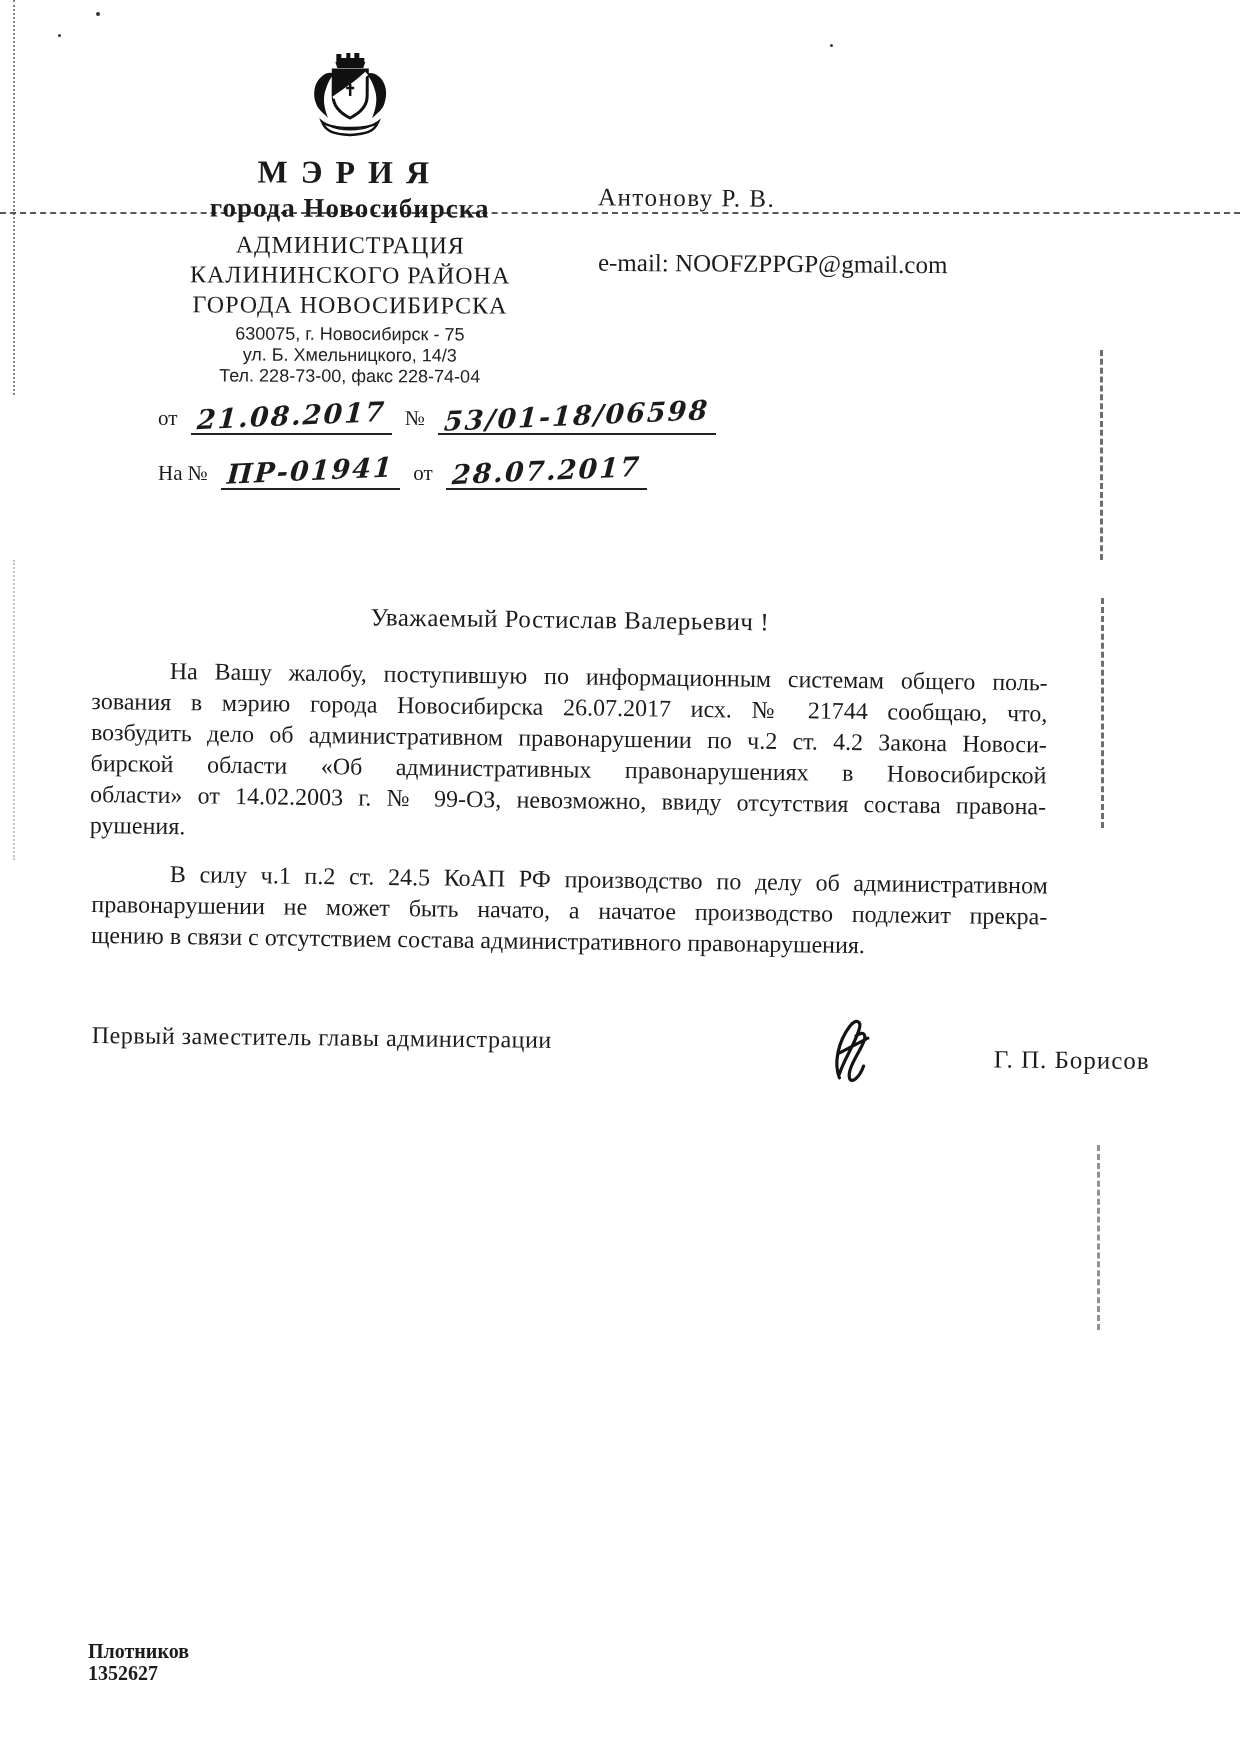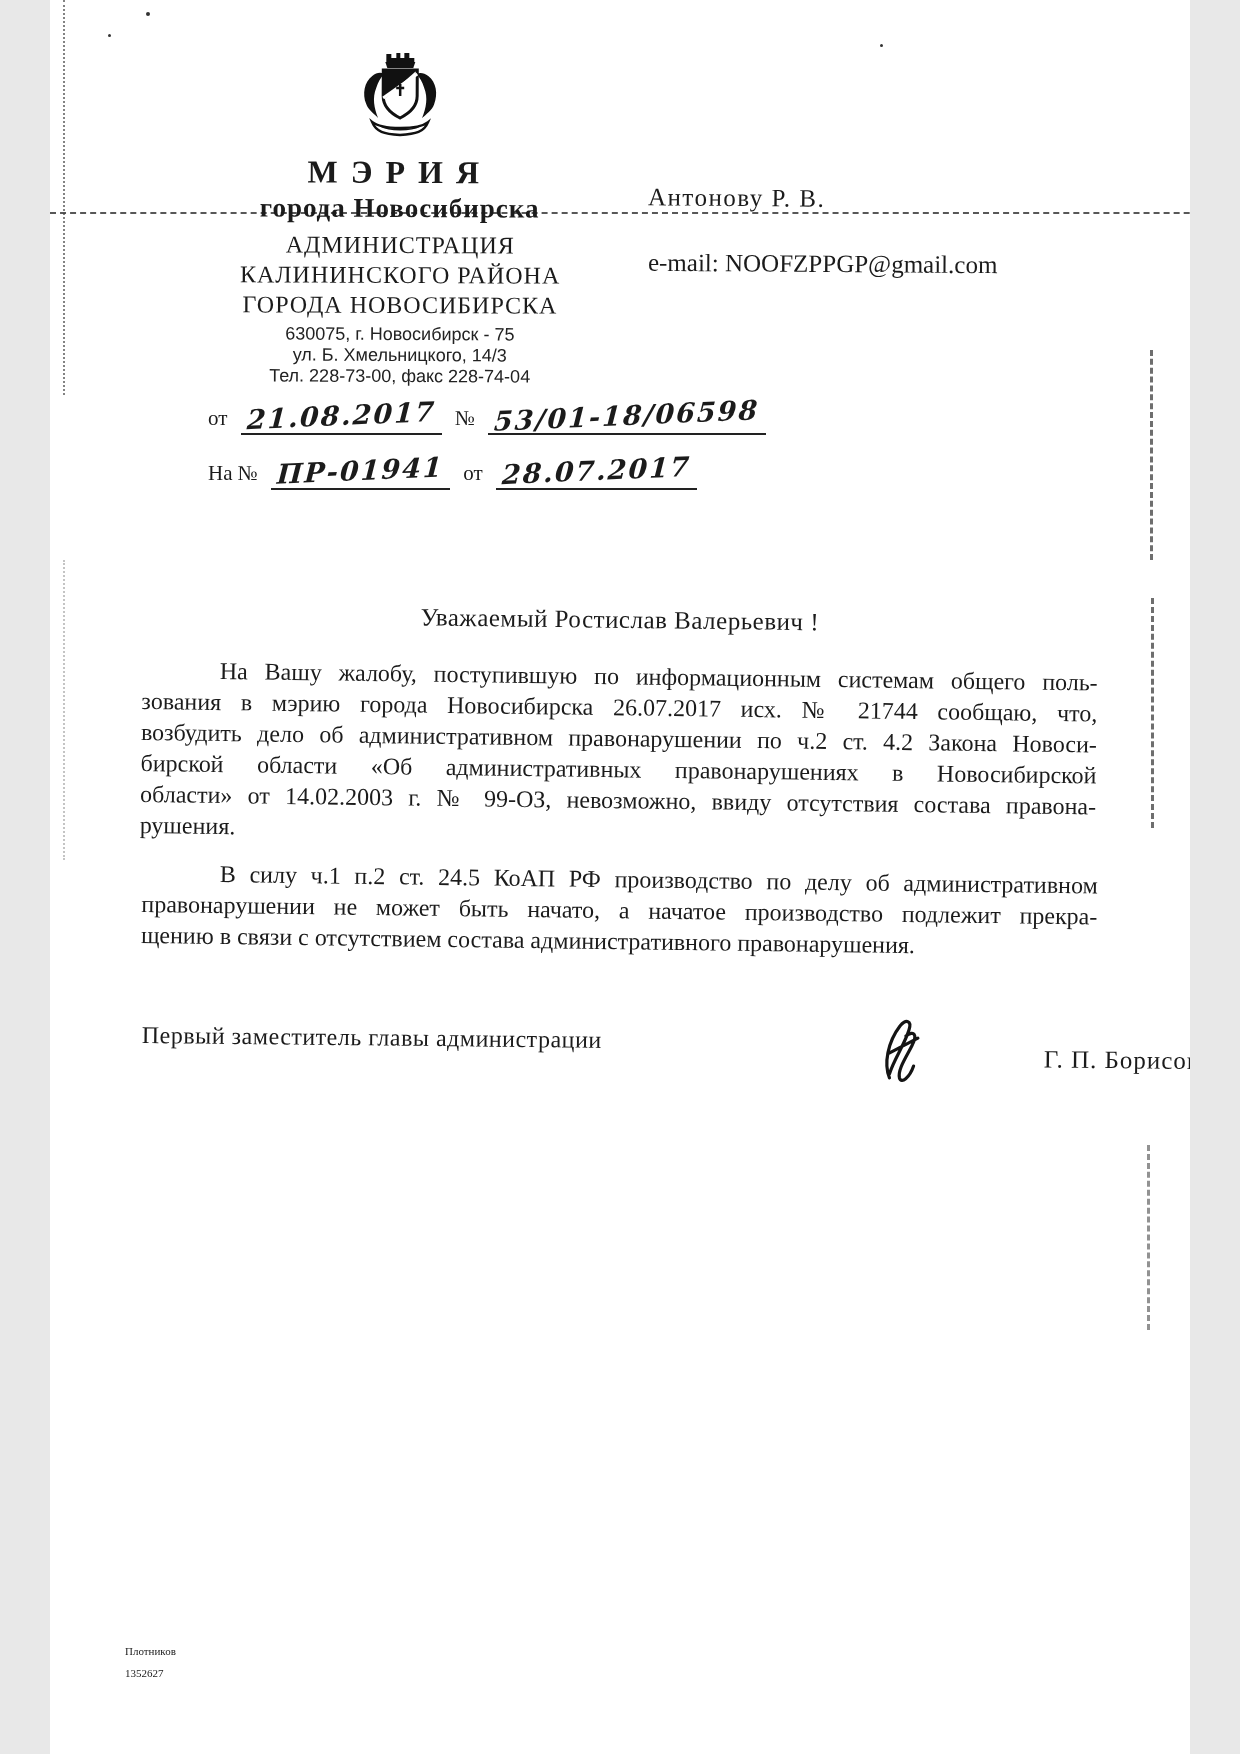--- a/index.html
+++ b/index.html
@@ -1,17 +1,17 @@
 <!DOCTYPE html>
 <html><head>
 <meta charset="utf-8">
 <style>
   html,body{margin:0;padding:0;background:#e8e8e8;}
   .page{
-    position:relative;width:1140px;height:1754px;margin:0 auto;
+    position:relative;width:1240px;height:1754px;margin:0 auto;
     background:#ffffff;color:#1b1b1b;overflow:hidden;
     font-family:"Liberation Serif", serif;
   }
   
   .artifact-vline-left{
     position:absolute;left:13px;top:0;height:395px;width:0;
     border-left:2px dotted #5a5a5a;opacity:.75;
   }
   .artifact-vline-left2{
     position:absolute;left:13px;top:560px;height:300px;width:0;
@@ -65,21 +65,21 @@
     text-align:justify;text-align-last:justify;overflow:visible;
   }
   .pline.indent{padding-left:78px;width:878px;}
   .pline.last{text-align-last:auto;}
   
   .sig-row{position:absolute;left:92px;top:1022px;width:1058px;transform:rotate(.6deg);transform-origin:0 0;}
   .sig-position{font-size:24px;letter-spacing:.5px;display:inline-block;}
   .sig-glyph{position:absolute;left:718px;top:-22px;}
   .sig-name{position:absolute;right:0;top:14px;font-size:25px;letter-spacing:1px;}
   
-  .footer{position:absolute;left:75px;top:1640px;font-size:11px;line-height:22px;}
+  .footer{position:absolute;left:88px;top:1640px;font-size:20px;line-height:22px;font-weight:bold;}
 </style>
 </head>
 <body>
 
 <div class="page">
 
   <div class="artifact-vline-left"></div>
   <div class="artifact-vline-left2"></div>
   <div class="artifact-rmark rm1"></div>
   <div class="artifact-rmark rm2"></div>

